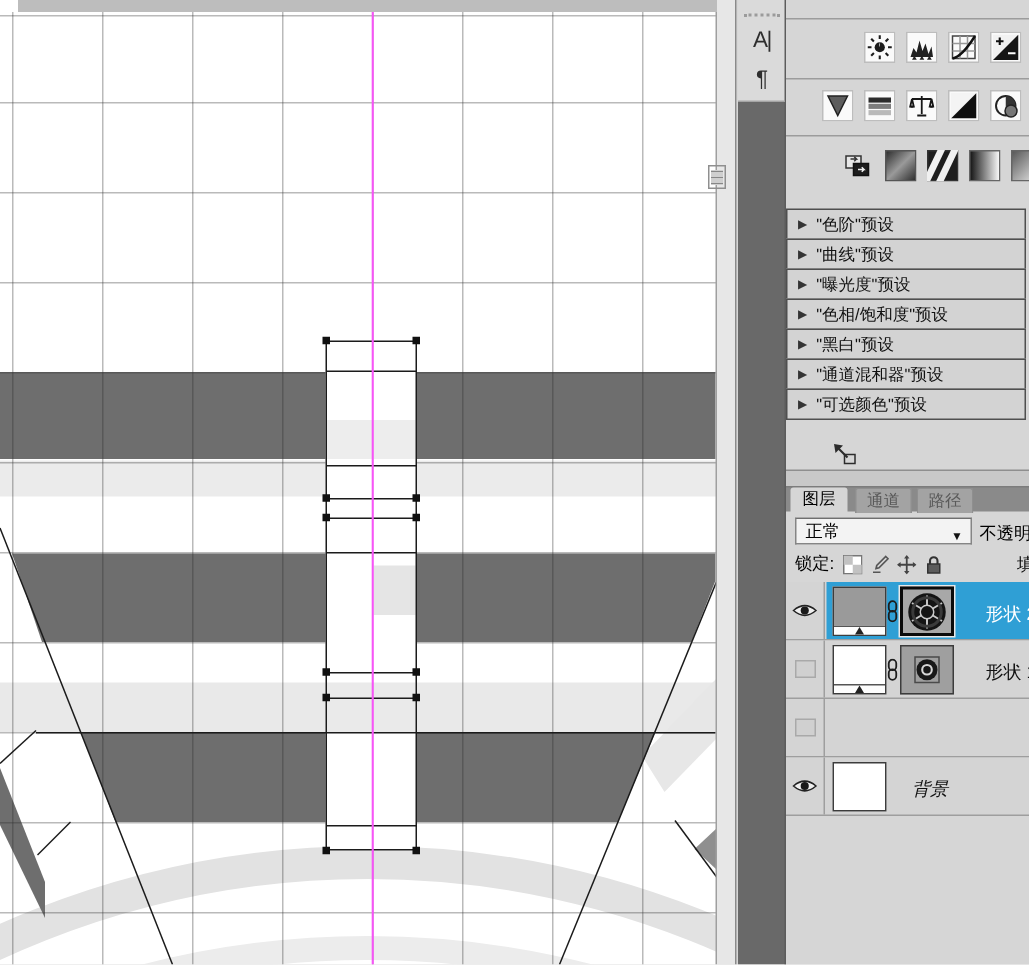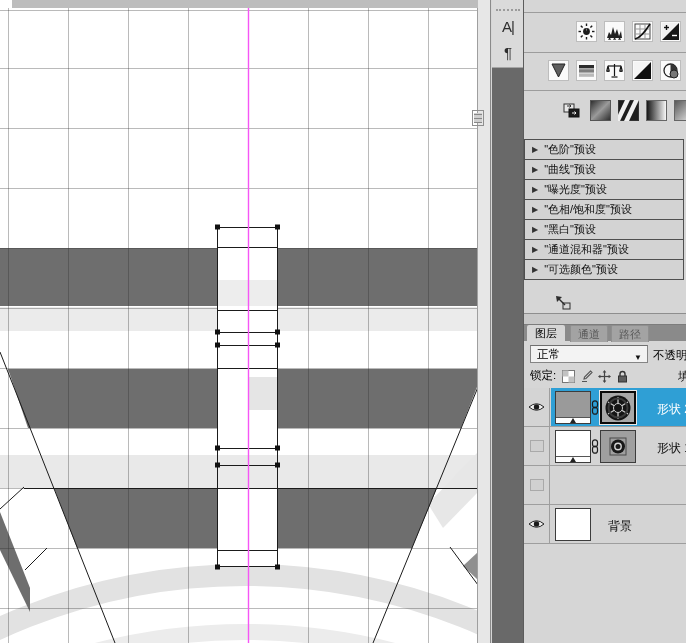--- a/index.html
+++ b/index.html
@@ -68,21 +68,21 @@
   .thumb{position:absolute;top:3px;width:36px;height:33px;border:1px solid #3c3c3c;background:#fff}
   .fill-main{width:100%;height:25px}
   .fill-slider{width:100%;height:6px;background:#fdfdfd;border-top:1px solid #555;position:relative}
   .fill-slider i{position:absolute;left:50%;top:0;margin-left:-3px;border-left:3px solid transparent;
                  border-right:3px solid transparent;border-bottom:5px solid #222}
   .link{position:absolute;left:40px;top:12px}
   .mask{left:49px;display:flex;align-items:center;justify-content:center}
   .mask.msel{border:2px solid #0a0a0a;box-shadow:0 0 0 1px #e8e8e8}
   .lname{position:absolute;left:106px;top:13px;font-size:12px;color:#111;white-space:nowrap}
   .lrow.sel .lname{color:#fff}
-  .lname.italic{}
+  .lname.italic{font-style:italic}
   .lname.wide{left:57px}
 </style>
 </head>
 <body>
 
 <div class="abs" id="canvas">
 <svg width="478" height="643" viewBox="0 0 478 643">
   <rect width="478" height="643" fill="#ffffff"></rect>
 
   <rect y="307" width="478" height="24" fill="#ebebeb"></rect>

